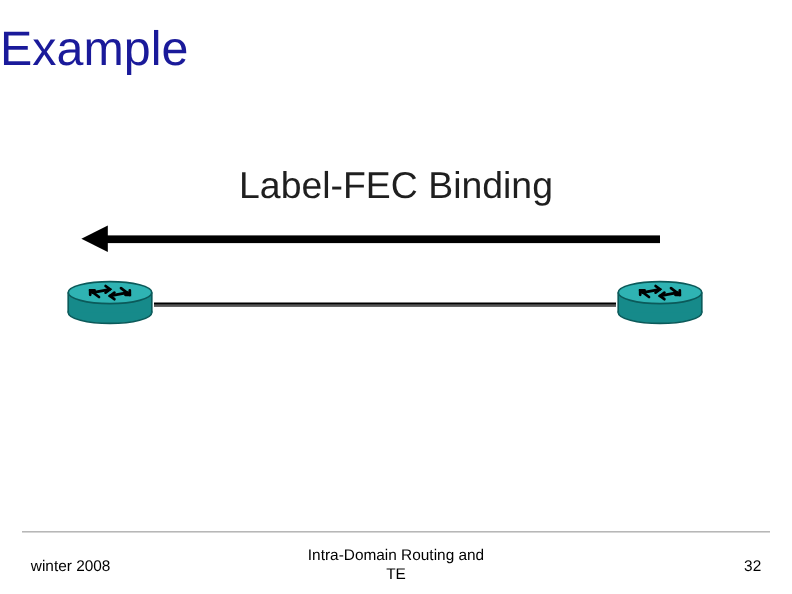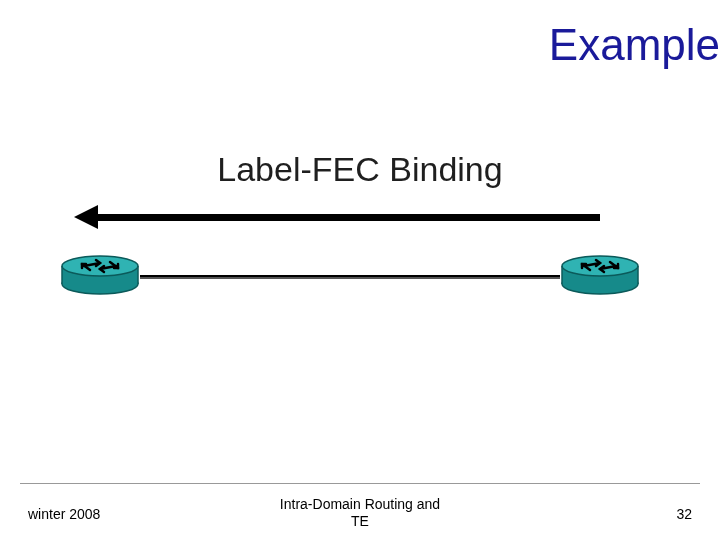--- a/index.html
+++ b/index.html
@@ -10,21 +10,21 @@
     background: #ffffff;
     font-family: "Comic Sans MS", "Comic Sans", cursive, sans-serif;
     position: relative;
     overflow: hidden;
   }
   .title {
     position: absolute;
     top: 20px;
     left: 0;
     width: 100%;
-    text-align: right;
+    text-align: left;
     font-size: 44px;
     color: #1a1a9a;
   }
   .binding-label {
     position: absolute;
     top: 150px;
     left: 0;
     width: 100%;
     text-align: center;
     font-family: Arial, Helvetica, sans-serif;

